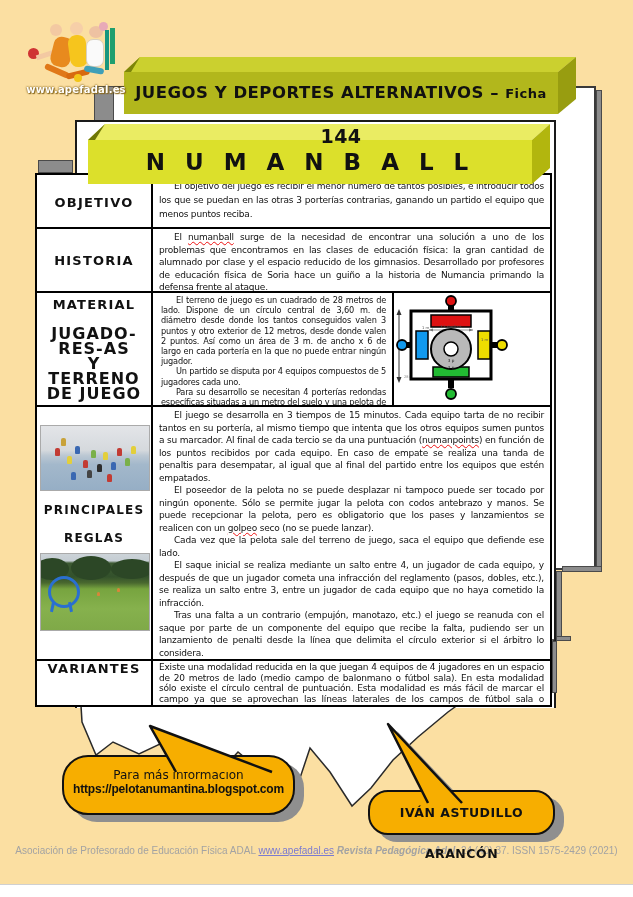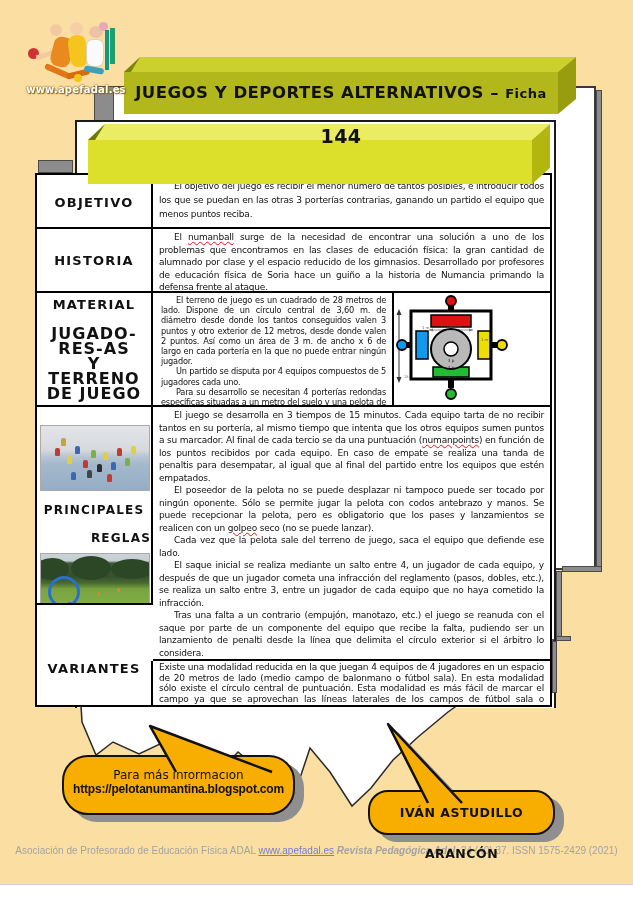--- a/index.html
+++ b/index.html
@@ -41,21 +41,21 @@
   .lblsm{font-weight:bold;font-size:16px;letter-spacing:1px;}
   .celltext{font-size:9px;line-height:12.5px;letter-spacing:-0.2px;text-align:justify;padding:2px 6px;}
   .para{text-indent:15px;margin:0;}
   .noind{text-indent:0;margin:0;}
   .sp{text-decoration:underline;text-decoration-style:wavy;text-decoration-color:#e11;text-decoration-thickness:1px;}
 
   .r1{top:0;height:54px;} .r1c{left:116px;top:0;width:397px;height:54px;}
   .r2{top:54px;height:64px;} .r2c{left:116px;top:54px;width:397px;height:64px;}
   .r3{top:118px;height:114px;} .r3c{left:116px;top:118px;width:241px;height:114px;border-right:2px solid #000;padding-left:8px;}
   .r3d{left:357px;top:118px;width:156px;height:114px;}
-  .r4{top:232px;height:198px;padding-left:19px;} .r4c{left:116px;top:232px;width:397px;height:254px;}
+  .r4{top:232px;height:254px;padding-left:19px;} .r4c{left:116px;top:232px;width:397px;height:254px;}
   .r5{top:486px;height:44px;} .r5c{left:116px;top:486px;width:397px;height:44px;}
   .objtext{font-size:9px;line-height:14px;padding-top:4px;}
   .mattext{font-size:8.2px;line-height:10.2px;letter-spacing:-0.2px;}
   .vartext{font-size:9px;line-height:10.6px;padding-top:1px;}
 
   
   .photo{position:absolute;left:3px;width:108px;overflow:hidden;border:1px solid #aaa;}
   .photo1{top:18px;height:64px;background:linear-gradient(180deg,#e3e5e8 0%,#d5d9dd 38%,#bcc8d3 46%,#a3b8cb 60%,#96aec5 100%);}
   .photo2{top:146px;height:76px;background:linear-gradient(180deg,#ccd3d8 0%,#c5cdd3 9%,#3d5a33 12%,#33512b 30%,#49682f 38%,#77a43f 46%,#86b14d 72%,#7fa948 100%);}
   .player{position:absolute;width:5px;height:8px;border-radius:2px 2px 1px 1px;}
@@ -115,20 +115,21 @@
   <svg id="tornsvg" class="abs">
     <path d="M77,640 L554,640 L554,652 L530,664 L505,676 L476,692 L448,712 L418,737 L393,760 L371,788 L352,806 L330,772 L310,748 L296,790 L281,812 L262,772 L238,752 L214,778 L190,760 L164,742 L139,754 L113,742 L96,755 L82,722 Z" fill="#ffffff" stroke="#2a2a2a" stroke-width="1.5"></path>
   </svg>
 
   <svg id="b2svg" class="abs bannersvg" width="462" height="60">
     <polygon points="17,0 462,0 444,16 0,16" fill="#eaec63"></polygon>
     <polygon points="0,16 17,0 7,16" fill="#6e7606"></polygon>
     <polygon points="444,16 462,0 462,44 444,60" fill="#b2b60e"></polygon>
     <rect x="0" y="16" width="444" height="44" fill="#dce02b"></rect>
   </svg>
+  <div id="b2text" class="abs bannertext">N U M A N B A L L</div>
 
   <div class="abs gtable">
 
     <div class="cell lblcell rowline r1">
       <div class="lbl" style="margin-top:20px;">OBJETIVO</div>
     </div>
     <div class="cell rowline r1c celltext objtext">
       <p class="para mis">El objetivo del juego es recibir el menor número de tantos posibles, e introducir todos los que se puedan en las otras 3 porterías contrarias, ganando un partido el equipo que menos puntos reciba.</p>
     </div>
 
@@ -196,21 +197,21 @@
         <div class="player" style="left:70px;top:36px;background:#3a68b2;"></div>
         <div class="player" style="left:76px;top:22px;background:#c23b33;"></div>
         <div class="player" style="left:84px;top:32px;background:#7ab04a;"></div>
         <div class="player" style="left:90px;top:20px;background:#e3cf3b;"></div>
         <div class="player" style="left:46px;top:44px;background:#444444;"></div>
         <div class="player" style="left:30px;top:46px;background:#3a68b2;"></div>
         <div class="player" style="left:66px;top:48px;background:#c23b33;"></div>
         <div class="player" style="left:20px;top:12px;background:#c8a23a;"></div>
       </div>
       <div class="lbl" style="position:absolute;left:0;top:96px;width:114px;font-size:12px;">PRINCIPALES</div>
-      <div class="lbl" style="position:absolute;left:0;top:124px;width:114px;font-size:12px;text-align:right;">REGLAS</div>
+      <div class="lbl" style="position:absolute;left:0;top:124px;width:114px;font-size:12px;">REGLAS</div>
       <div class="photo photo2">
         <div class="treeblob" style="left:-6px;top:4px;width:34px;height:22px;"></div>
         <div class="treeblob" style="left:30px;top:2px;width:40px;height:24px;"></div>
         <div class="treeblob" style="left:70px;top:5px;width:42px;height:20px;"></div>
         <div class="hoop"></div>
         <div class="hoopleg" style="left:10px;top:48px;transform:rotate(12deg);"></div>
         <div class="hoopleg" style="left:28px;top:48px;transform:rotate(-12deg);"></div>
         <div class="player" style="left:56px;top:38px;width:3px;height:4px;background:#d8863a;"></div>
         <div class="player" style="left:76px;top:34px;width:3px;height:4px;background:#d8863a;"></div>
       </div>

